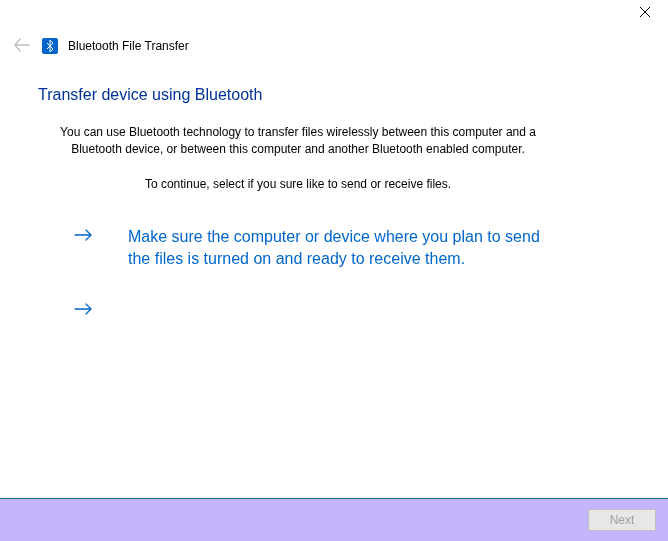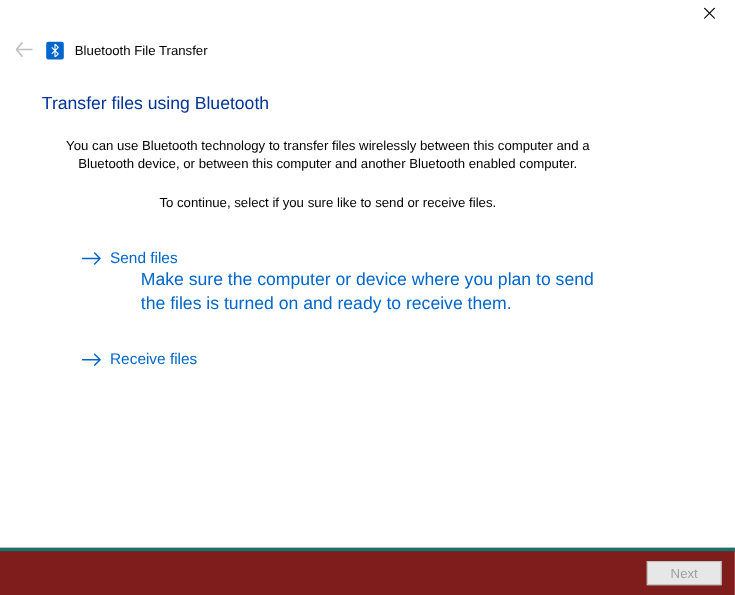--- a/index.html
+++ b/index.html
@@ -98,22 +98,22 @@
       color: #0066cc;
       line-height: 1.35;
       margin-left: 28px;
     }
     .footer {
       position: absolute;
       bottom: 0;
       left: 0;
       right: 0;
       height: 43px;
-      background: #7f1d1d;
-      border-top: 3px solid #0f766e;
+      background: #c4b5fd;
+      border-top: 1px solid #0f766e;
       display: flex;
       justify-content: flex-end;
       align-items: center;
       gap: 8px;
       padding-right: 12px;
     }
     .btn {
       min-width: 68px;
       height: 22px;
       border: 1px solid #adadad;
@@ -151,39 +151,37 @@
   </div>
   <div class="bt-icon">
     <svg viewBox="0 0 8 12">
         <path d="M4 0 L4 12 M4 0 L7 3 L1 9 M4 12 L7 9 L1 3" stroke="#fff" stroke-width="1" fill="none" stroke-linejoin="round"></path>
       </svg>
   </div>
   <div class="window-title">Bluetooth File Transfer</div>
 </div>
 
 <div class="content">
-  <h1 class="main-heading">Transfer files using Bluetooth</h1>
+  <h1 class="main-heading">Transfer device using Bluetooth</h1>
   <p class="desc-text">You can use Bluetooth technology to transfer files wirelessly between this computer and a Bluetooth device, or between this computer and another Bluetooth enabled computer.</p>
   <p class="desc-text">To continue, select if you sure like to send or receive files.</p>
 
   <div class="option-block">
     <span class="option-arrow">
       <svg width="20" height="14" viewBox="0 0 20 14">
           <path d="M1 7 L17 7 M12 2 L17 7 L12 12" stroke="#0066cc" stroke-width="1.3" fill="none" stroke-linecap="round" stroke-linejoin="round"></path>
         </svg>
     </span>
-    <div class="option-title">Send files</div>
     <div class="option-desc">Make sure the computer or device where you plan to send the files is turned on and ready to receive them.</div>
   </div>
 
   <div class="option-block">
     <span class="option-arrow">
       <svg width="20" height="14" viewBox="0 0 20 14">
           <path d="M1 7 L17 7 M12 2 L17 7 L12 12" stroke="#0066cc" stroke-width="1.3" fill="none" stroke-linecap="round" stroke-linejoin="round"></path>
         </svg>
     </span>
-    <div class="option-title">Receive files</div>
   </div>
 </div>
 
 <div class="footer">
   <button class="btn" disabled="">Next</button>
 </div>
 
 </body></html>

